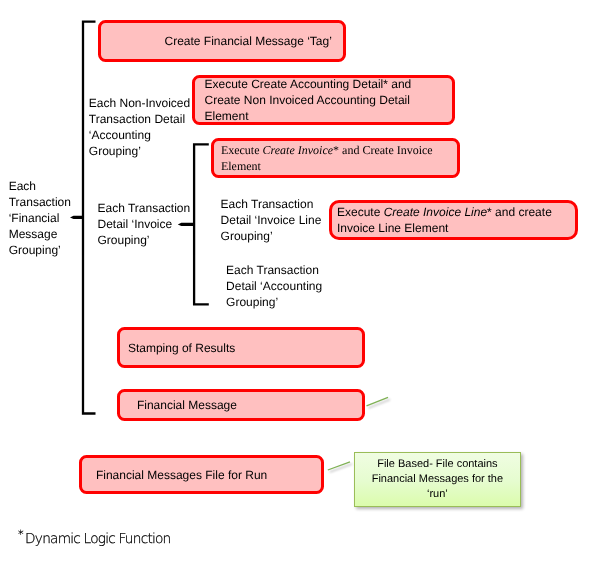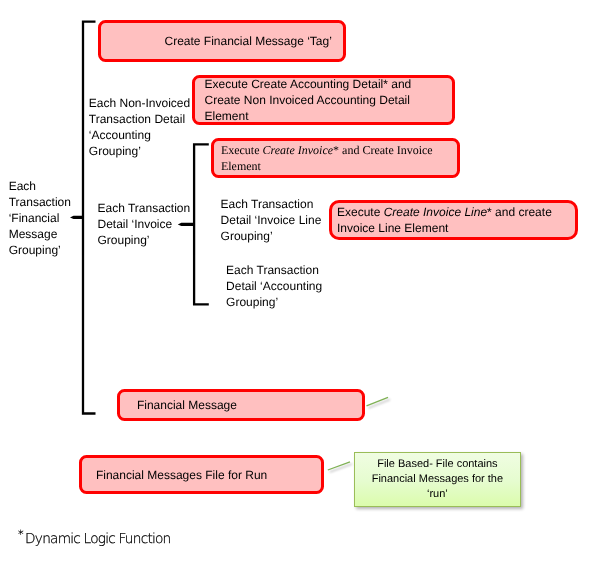--- a/index.html
+++ b/index.html
@@ -99,20 +99,23 @@
 
   <div class="rbox" style="left:329.2px;top:199.9px;width:248.8px;height:40.2px;padding:0 4.8px;border-radius:10px;">
     <span class="txt"><span>Execute </span><span style="font-style: italic;">Create Invoice Line</span><span>* and create Invoice Line Element</span></span>
   </div>
 
   <div class="lbl" style="left:226.1px;top:262.1px;width:110px;">Each Transaction
 Detail ‘Accounting
 Grouping’</div>
 
 
+  <div class="rbox" style="left:116.9px;top:326.9px;width:248.1px;height:41.2px;padding:0 8.0px;">
+    <span class="txt">Stamping of Results</span>
+  </div>
 
   <div class="rbox" style="left:116.9px;top:389.1px;width:248.1px;height:32px;padding:0 17px;">
     <span class="txt">Financial Message</span>
   </div>
 
 
   <div class="rbox" style="left:78.9px;top:454.8px;width:245px;height:39.7px;padding:0 14px;">
     <span class="txt">Financial Messages File for Run</span>
   </div>
 

